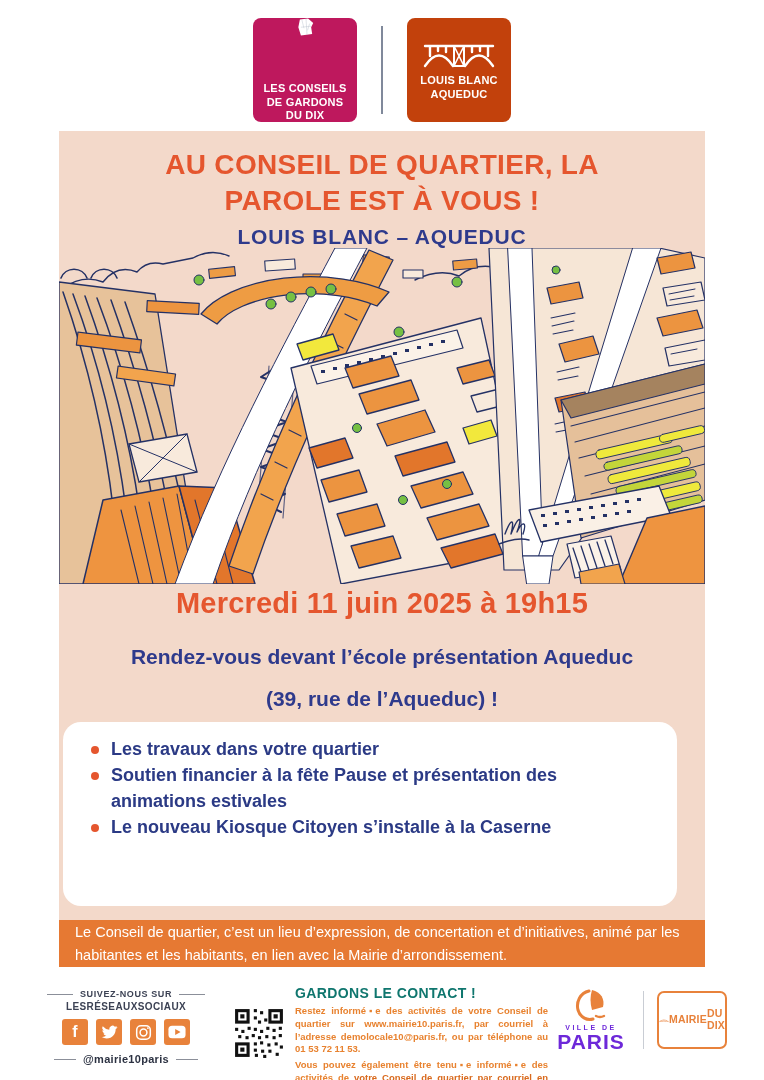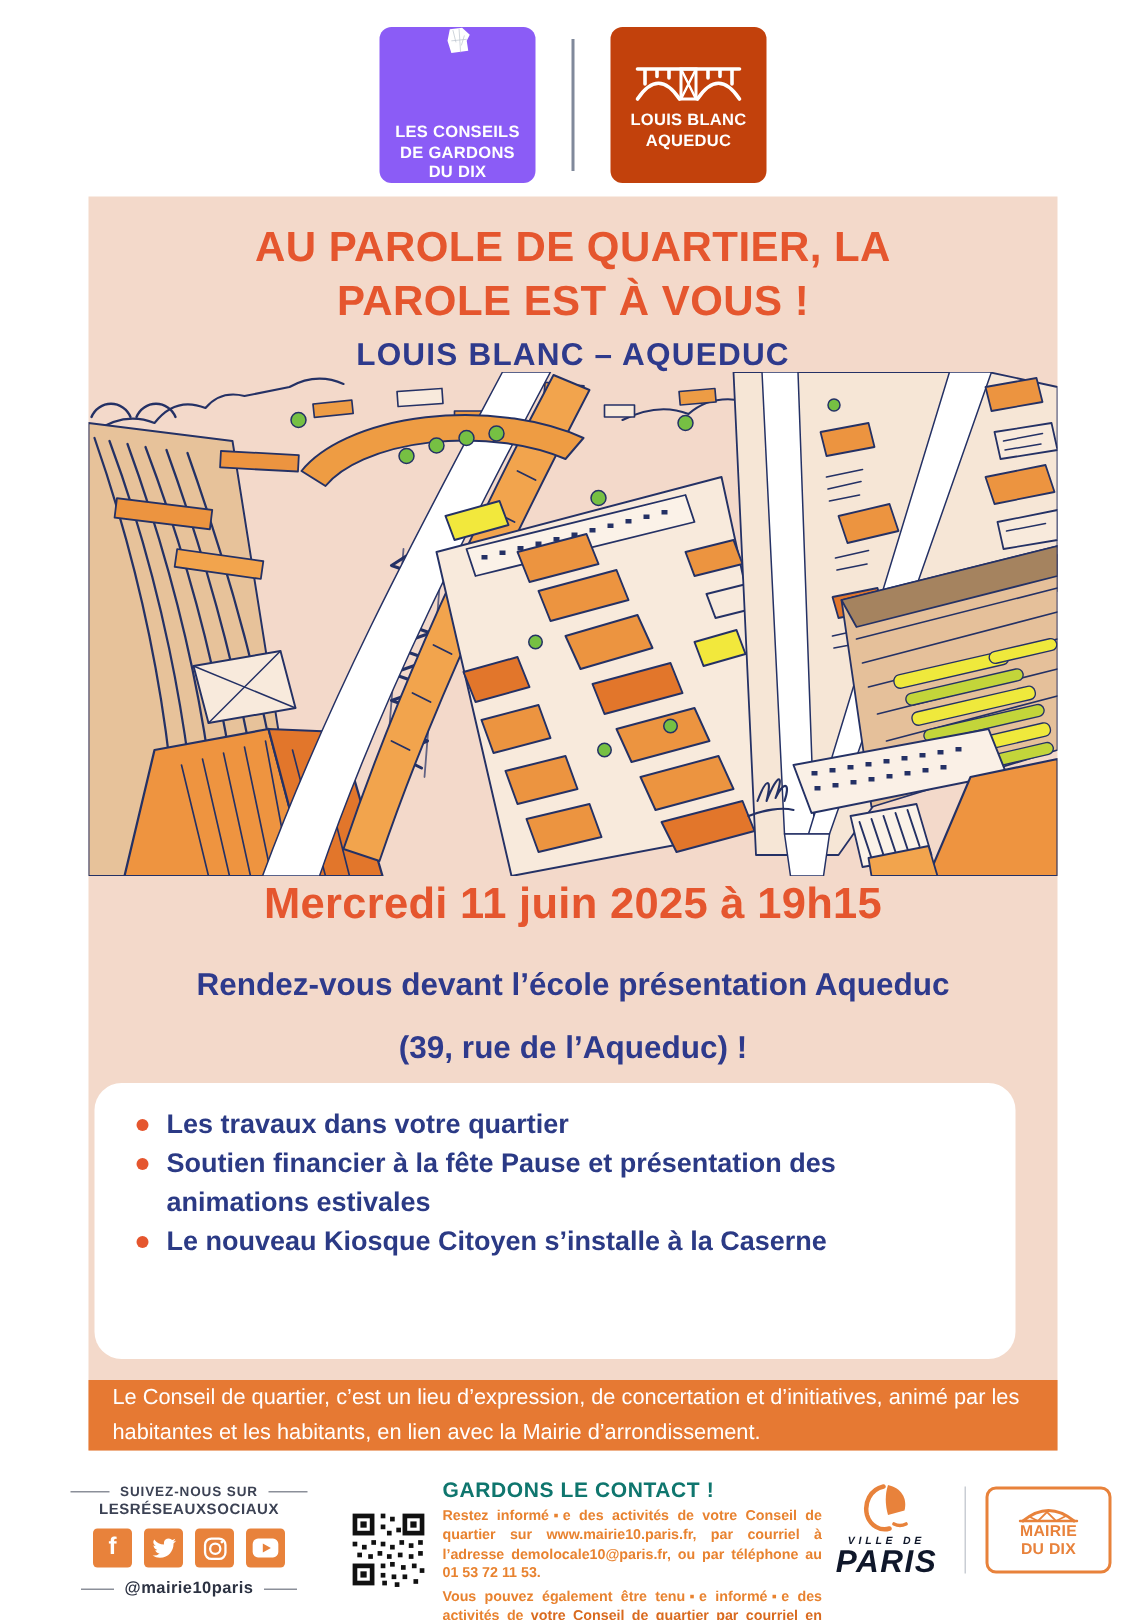--- a/index.html
+++ b/index.html
@@ -3,21 +3,21 @@
 <meta charset="utf-8">
 <style>
   * { margin:0; padding:0; box-sizing:border-box; }
   html,body { background:#fff; }
   body { font-family:"Liberation Sans", sans-serif; }
   .page { position:relative; width:764px; height:1080px; background:#fff; overflow:hidden; }
 
   
   .hdr { position:absolute; top:18px; left:0; right:0; display:flex; justify-content:center; align-items:center; gap:24px; }
   .logo-box { width:104px; height:104px; border-radius:8px; display:flex; flex-direction:column; align-items:center; justify-content:center; gap:5px; }
-  .logo-box.dark { background:#8b5cf6;gap:46px; }
+  .logo-box.dark { background:#be185d;gap:46px; }
   .logo-box.orange { background:#c2410c; }
   .logo-text { text-align:center; color:#fff; font-weight:bold; font-size:11px; line-height:1.2; letter-spacing:.2px; }
   .hdr-divider { width:2px; height:88px; background:#56627a; opacity:.75; }
 
   
   .sheet { position:absolute; left:59px; top:131px; width:646px; height:836px; background:#F3D9CA; }
   .titles { position:absolute; top:16px; left:0; right:0; text-align:center; }
   .t1 { font-size:28px; font-weight:bold; color:#E5562E; line-height:1.3; letter-spacing:.3px; }
   .t2 { margin-top:5px; font-size:21px; font-weight:bold; color:#2E3A8C; letter-spacing:.8px; }
 
@@ -48,25 +48,25 @@
 
   .contact { position:absolute; left:233px; top:6px; width:315px; }
   .ctitle { font-size:14px; font-weight:bold; color:#0f766e; letter-spacing:.4px; margin-left:62px; }
   .qr { position:absolute; left:0; top:22px; width:52px; height:52px; }
   .ctext { margin-left:62px; margin-top:4px; width:253px; }
   .cp { font-size:9.5px; font-weight:bold; color:#E8822F; line-height:1.35; text-align:justify; }
   .cp + .cp { margin-top:3px; }
   .cb { color:#D96A1E; }
 
   .logos { position:absolute; left:552px; top:8px; display:flex; align-items:center; gap:13px; }
-  .paris { width:78px; display:flex; flex-direction:column; align-items:center; color:#0f172a;font-style:italic; }
+  .paris { width:78px; display:flex; flex-direction:column; align-items:center; color:#6d28d9; }
   .pv { font-size:7px; font-weight:bold; letter-spacing:2.5px; margin-top:1px; }
   .pb { font-size:21px; font-weight:bold; letter-spacing:1px; line-height:1; }
   .vdiv { width:1px; height:58px; background:#c9cdd4; }
-  .mairie { width:84px; height:58px; border:2.5px solid #E8823B; border-radius:7px; display:flex; flex-direction:column; align-items:center; justify-content:center; color:#E8823B; font-weight:bold; font-size:10.5px; line-height:1.1; letter-spacing:.2px; }
+  .mairie { width:70px; height:58px; border:2.5px solid #E8823B; border-radius:7px; display:flex; flex-direction:row; align-items:center; justify-content:center; color:#E8823B; font-weight:bold; font-size:10.5px; line-height:1.1; letter-spacing:.2px; }
 </style>
 </head>
 <body>
 
 <div class="page">
 
   <div class="hdr">
     <div class="logo-box dark">
       <svg width="42" height="36" viewBox="0 0 42 36">
         <polygon points="11,3 27,1 37,10 33,18 35,31 13,34 8,18" fill="#fff"></polygon>
@@ -91,21 +91,21 @@
       <div class="logo-text">
         <div>LOUIS BLANC</div>
         <div>AQUEDUC</div>
       </div>
     </div>
   </div>
 
   <div class="sheet">
 
     <div class="titles">
-      <div class="t1">AU PAROLE DE QUARTIER, LA</div>
+      <div class="t1">AU CONSEIL DE QUARTIER, LA</div>
       <div class="t1">PAROLE EST À VOUS !</div>
       <div class="t2">LOUIS BLANC – AQUEDUC</div>
     </div>
 
     <svg class="city" viewBox="0 0 646 336">
       <g stroke="#243165" stroke-linejoin="round" stroke-linecap="round">
 
         <path d="M4,40 q20,-14 40,-6 q14,-18 34,-10 q10,-12 26,-8 l30,-6 q18,-10 36,-2" fill="none" stroke-width="1.4"></path>
         <path d="M356,32 q24,-12 44,-4 q16,-14 40,-8 q20,-10 44,0 q18,-8 40,2 q30,-6 50,4 q26,-4 44,6" fill="none" stroke-width="1.4"></path>
 

